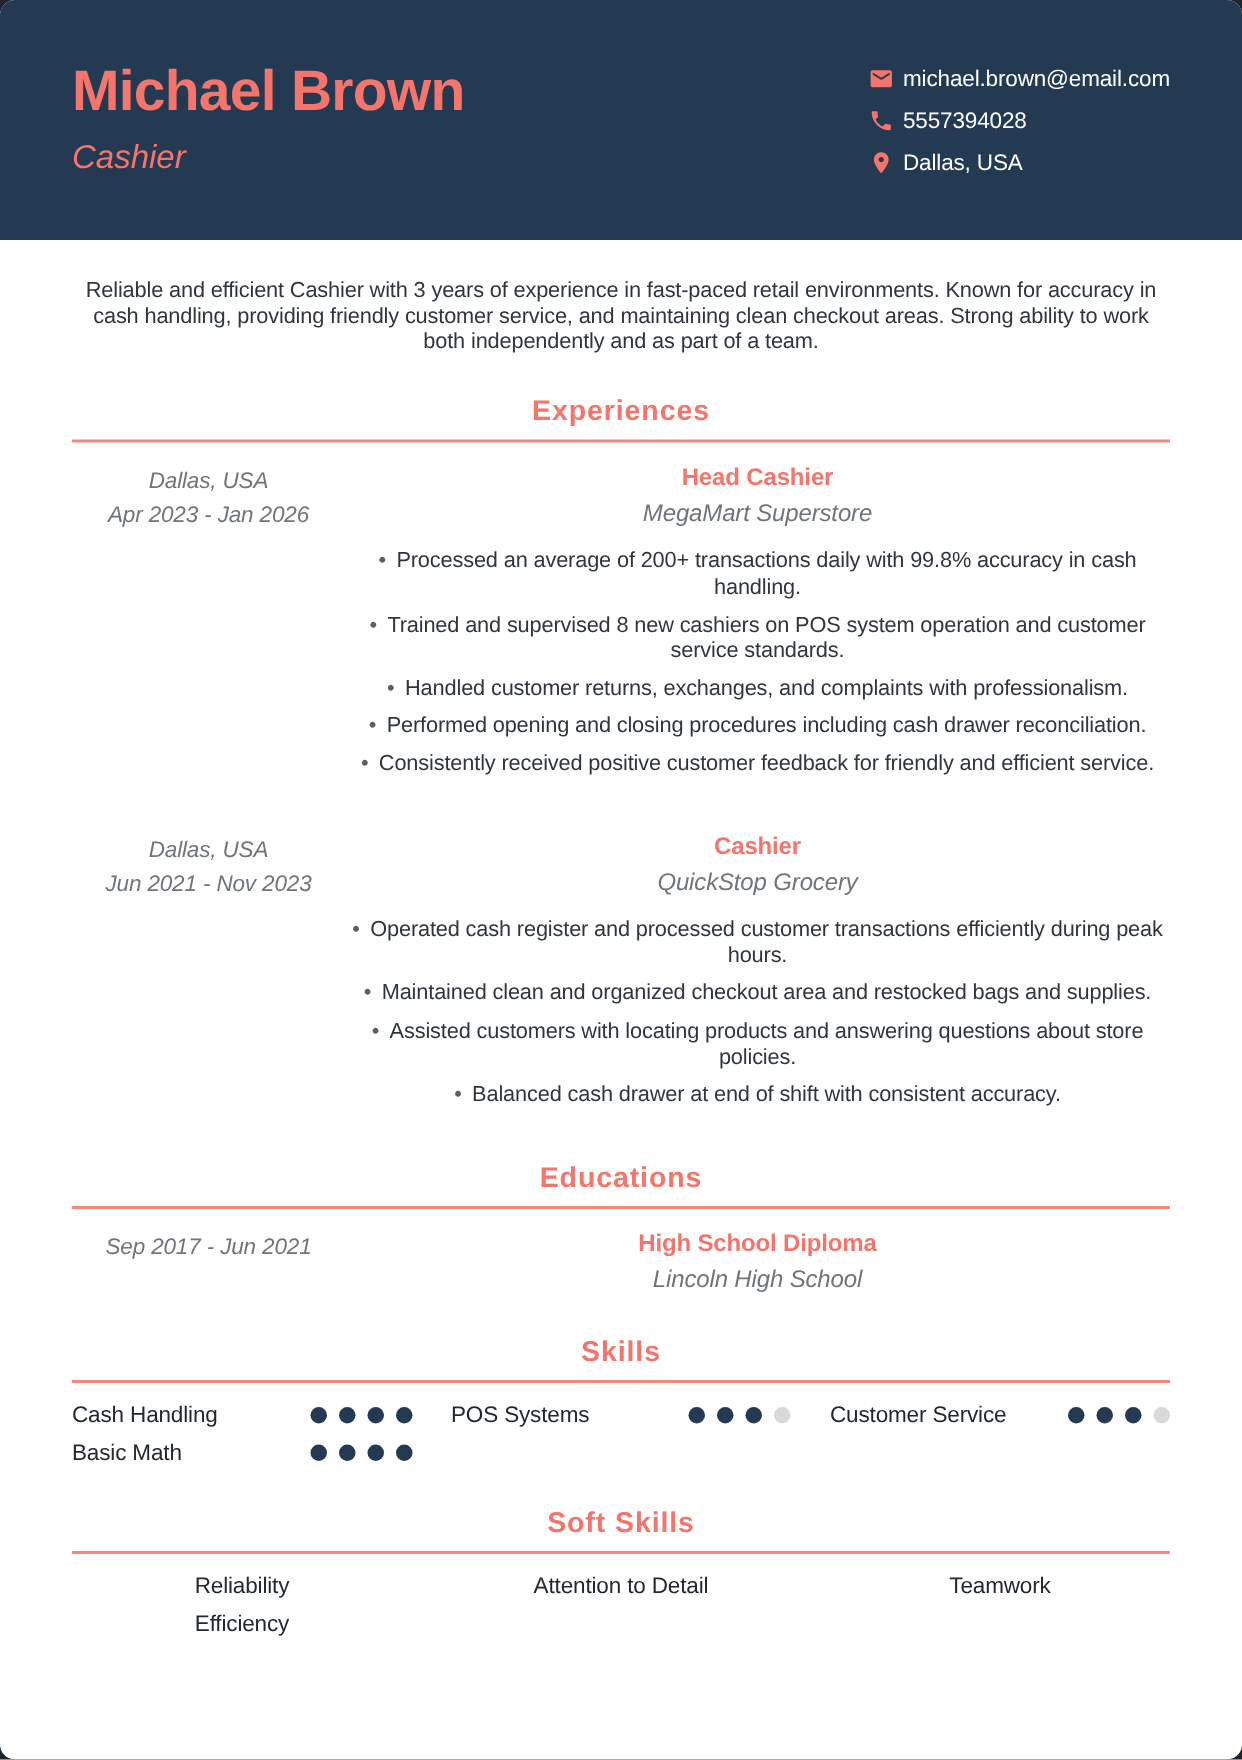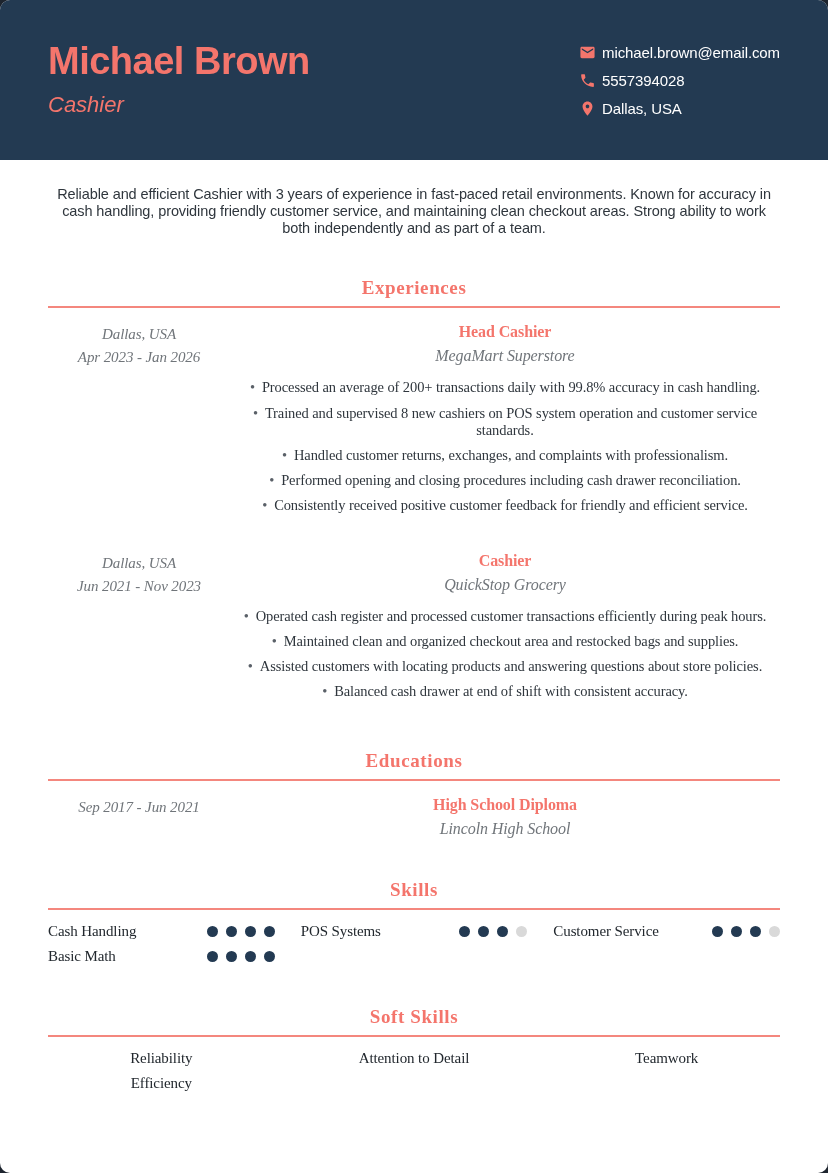--- a/index.html
+++ b/index.html
@@ -49,21 +49,21 @@
 
   
   main { padding: 0 48px; box-sizing: border-box; text-align: center; }
   .summary {
     margin: 26px 0 0 0;
     color: #2f363d;
     font-size: 14.5px;
     line-height: 1.16;
     letter-spacing: -0.1px;
   }
-  .sec { margin-top: 41px; font-family: Liberation Serif, serif; }
+  .sec { margin-top: 28px; }
   .sec-h {
     margin: 0;
     color: #f4756c;
     font-size: 19px;
     font-weight: 700;
     letter-spacing: 0.6px;
     padding-bottom: 7px;
     border-bottom: 2px solid #f4877e;
   }
   .muted-it { color: #70757a; font-style: italic; }

